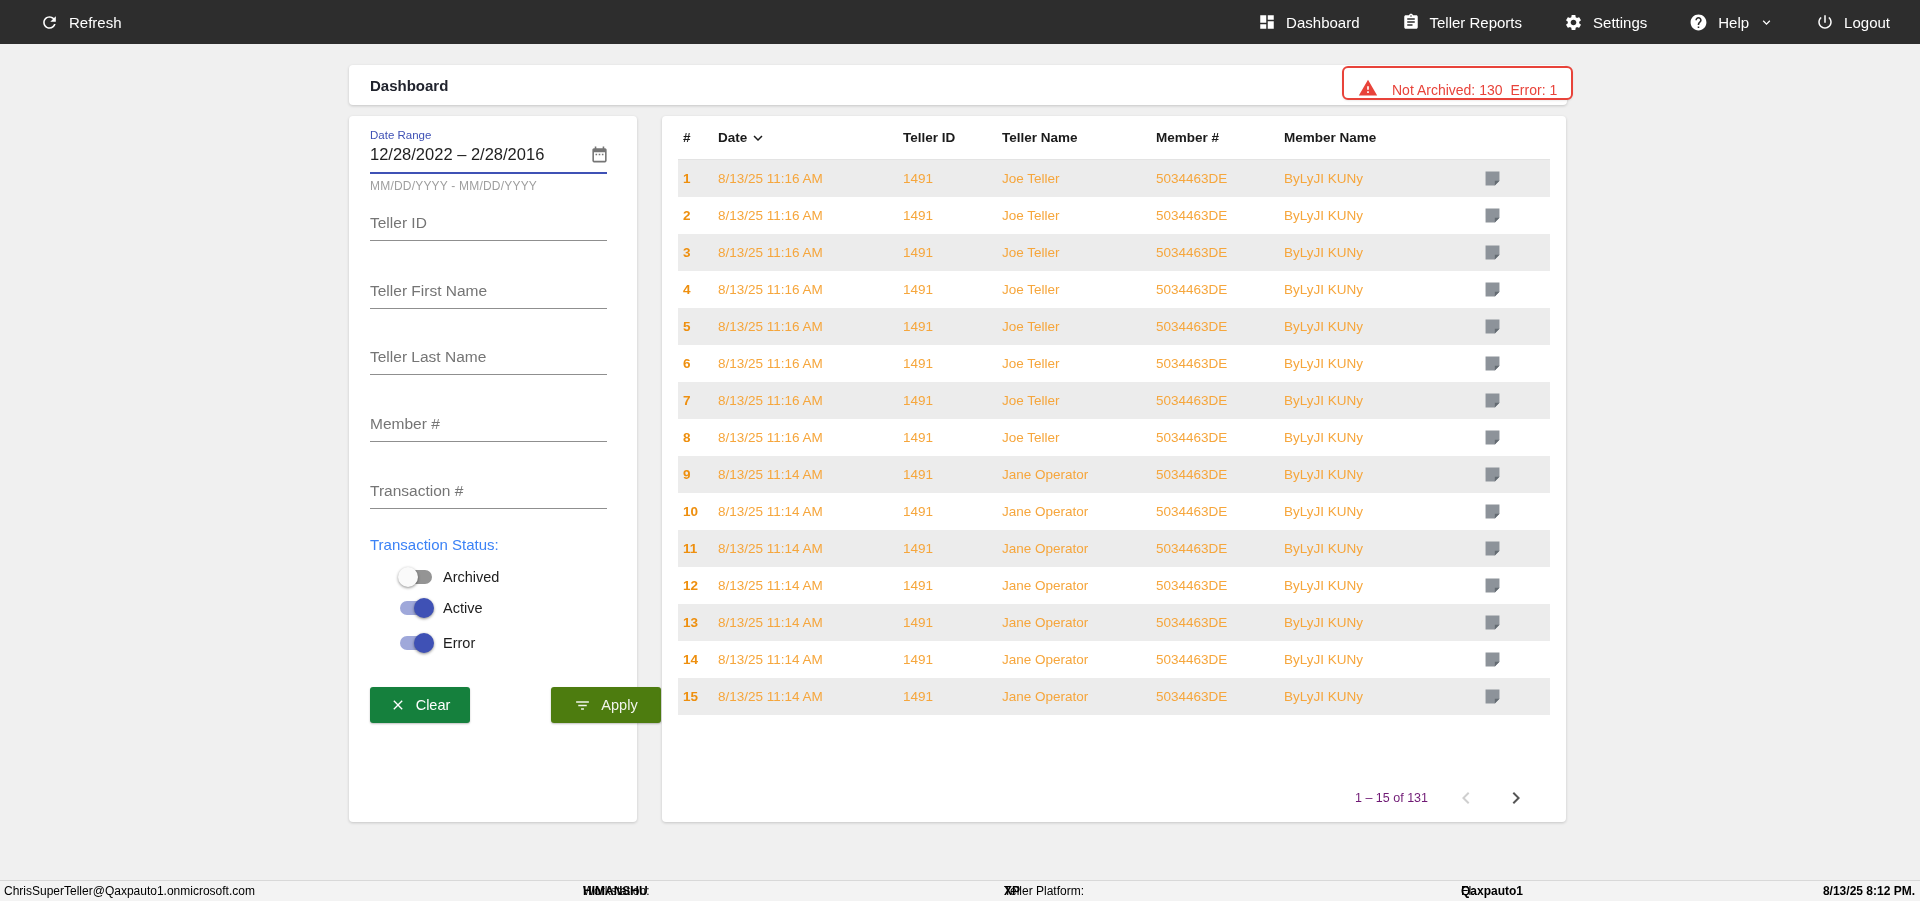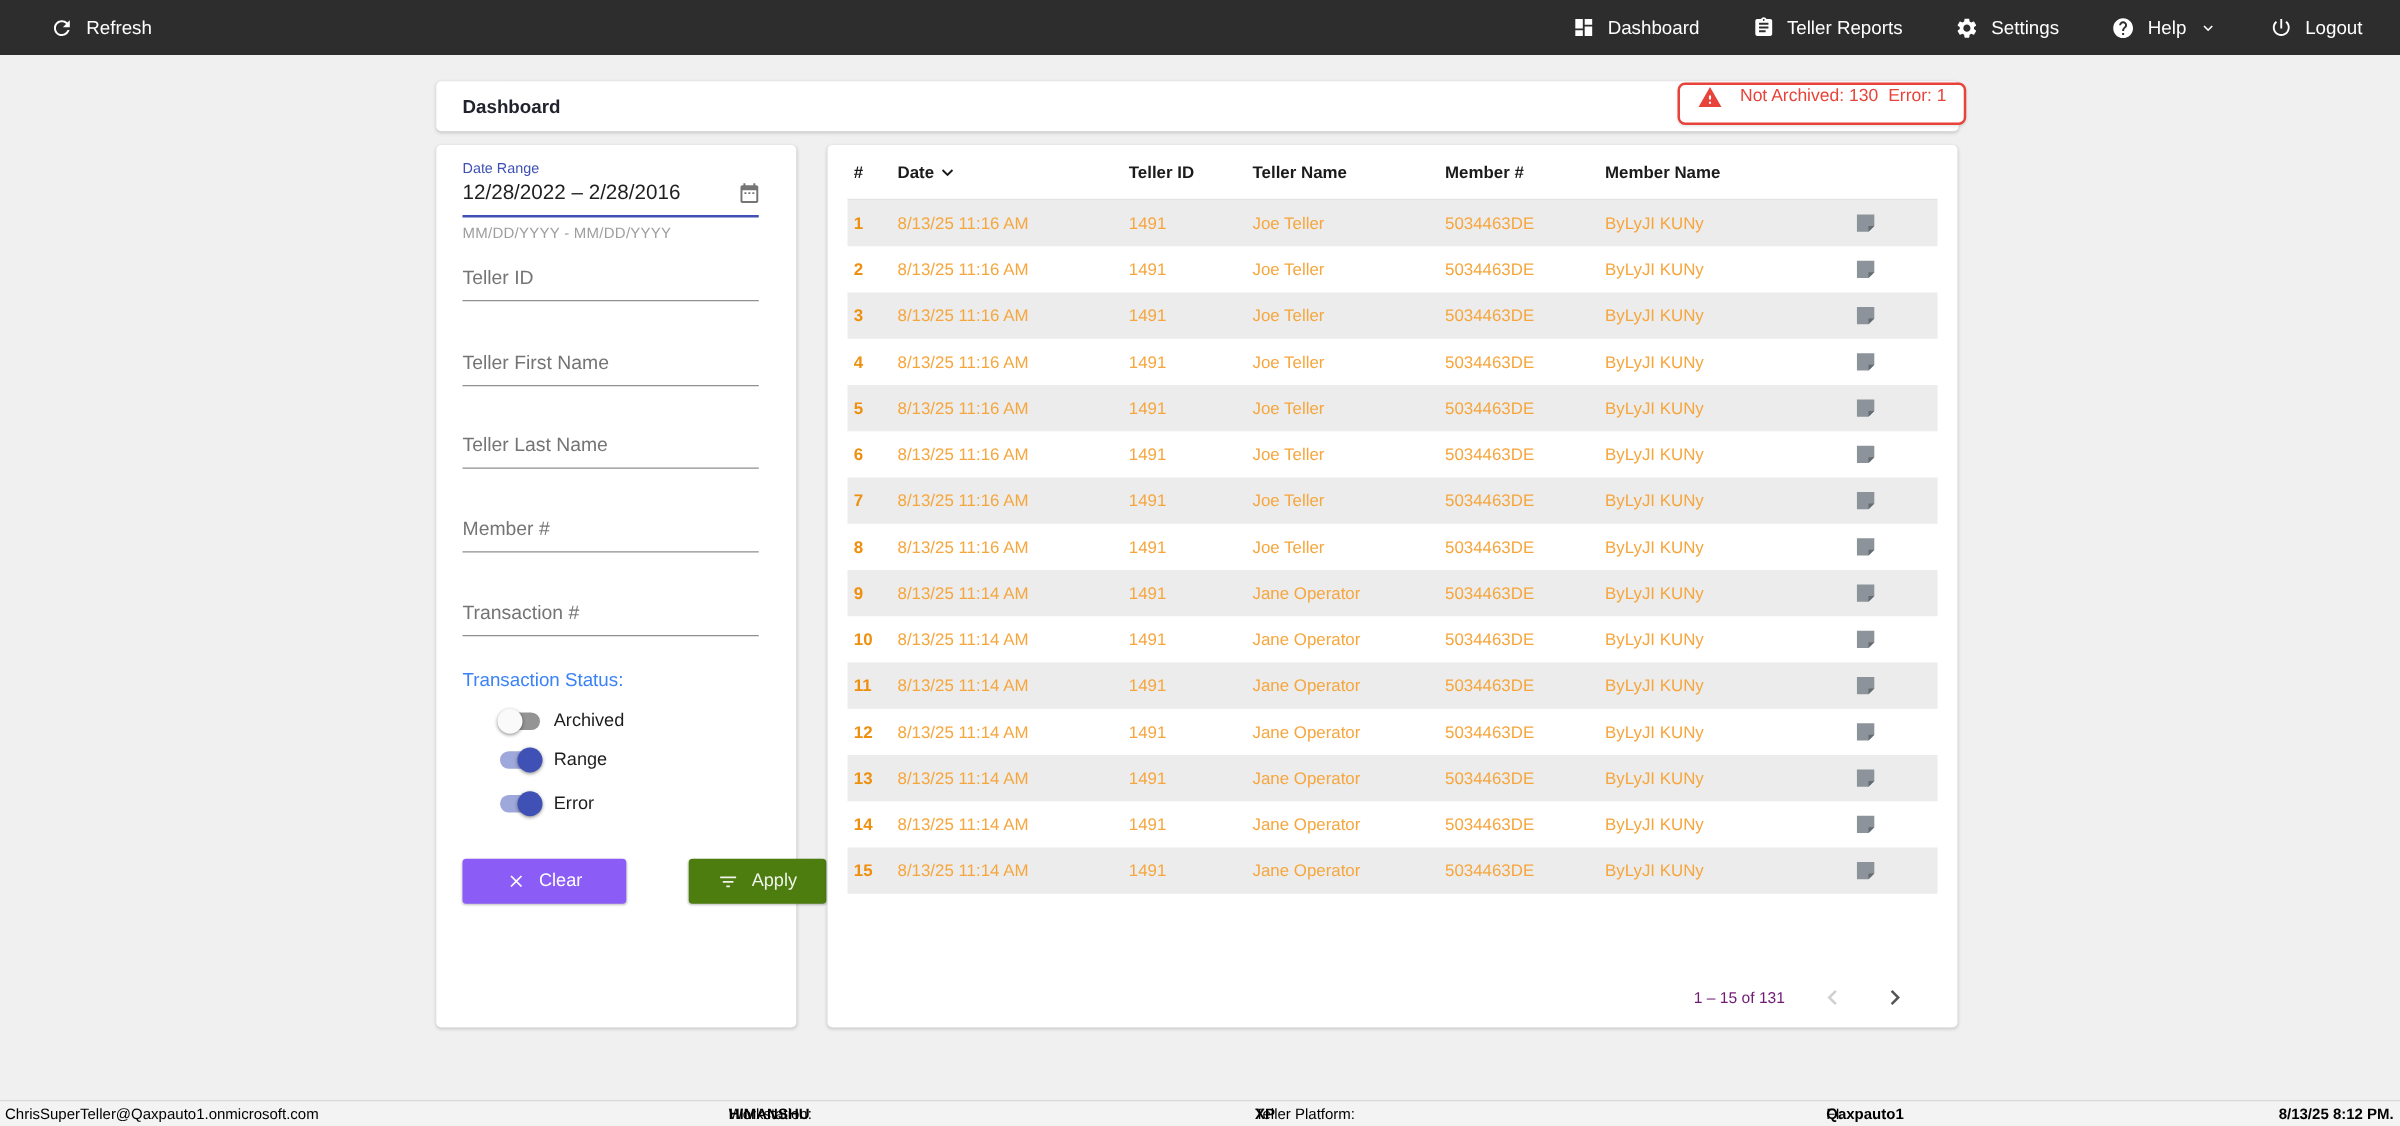--- a/index.html
+++ b/index.html
@@ -27,21 +27,21 @@
   .title-card {
     position:absolute; left:349px; top:65px; width:1218px; height:40px;
     background:#fff; border-radius:4px; box-shadow:0 1px 3px rgba(0,0,0,.18);
     display:flex; align-items:center;
   }
   .page-title { margin-left:21px; font-size:15px; font-weight:bold; color:#20232d; }
 
   .alert-badge {
     position:absolute; left:1342px; top:66px; height:34px;
     background:#fff; border:2px solid #e8433a; border-radius:6px;
-    display:flex; align-items:flex-start; gap:14px; padding:0 14px;
+    display:flex; align-items:flex-end; gap:14px; padding:0 14px;
     box-shadow:0 1px 2px rgba(0,0,0,.08);
   }
   .alert-badge svg { fill:#e8433a; }
   .alert-text { color:#e8433a; font-size:14px; white-space:nowrap; }
   .alert-text .sep { display:inline-block; width:8px; }
 
   
   .filter-card {
     position:absolute; left:349px; top:116px; width:288px; height:706px;
     background:#fff; border-radius:4px; box-shadow:0 1px 3px rgba(0,0,0,.18);
@@ -76,21 +76,21 @@
   .toggle.on .thumb { left:16px; background:#3f51b5; }
   .toggle-label { font-size:14.5px; color:#1d1d1d; }
 
   .btn {
     position:absolute; top:571px; height:36px; border:none; border-radius:3px;
     color:#fff; font-family:inherit; font-size:14.5px; cursor:pointer;
     display:flex; align-items:center; justify-content:center; gap:10px;
     box-shadow:0 1px 2px rgba(0,0,0,.25);
   }
   .btn svg { fill:#fff; }
-  .clear-btn { left:21px; width:131px; background:#8b5cf6; }
+  .clear-btn { left:21px; width:100px; background:#15803d; }
   .apply-btn { left:158px; width:110px; background:#4d7c0f;margin-left:44px; }
   .apply-btn .lbl, .apply-btn svg { opacity:.92; }
 
   
   .table-card {
     position:absolute; left:662px; top:116px; width:904px; height:706px;
     background:#fff; border-radius:4px; box-shadow:0 1px 3px rgba(0,0,0,.18);
   }
   .table-inner { margin:0 16px; }
   .thead {
@@ -238,21 +238,21 @@
         <span class="track"></span>
         <span class="thumb"></span>
       </span>
     <span class="toggle-label">Archived</span>
   </div>
   <div class="toggle-row" style="top:481px">
     <span class="toggle on">
         <span class="track"></span>
         <span class="thumb"></span>
       </span>
-    <span class="toggle-label">Range</span>
+    <span class="toggle-label">Active</span>
   </div>
   <div class="toggle-row" style="top:516px">
     <span class="toggle on">
         <span class="track"></span>
         <span class="thumb"></span>
       </span>
     <span class="toggle-label">Error</span>
   </div>
 
   <button class="btn clear-btn">

